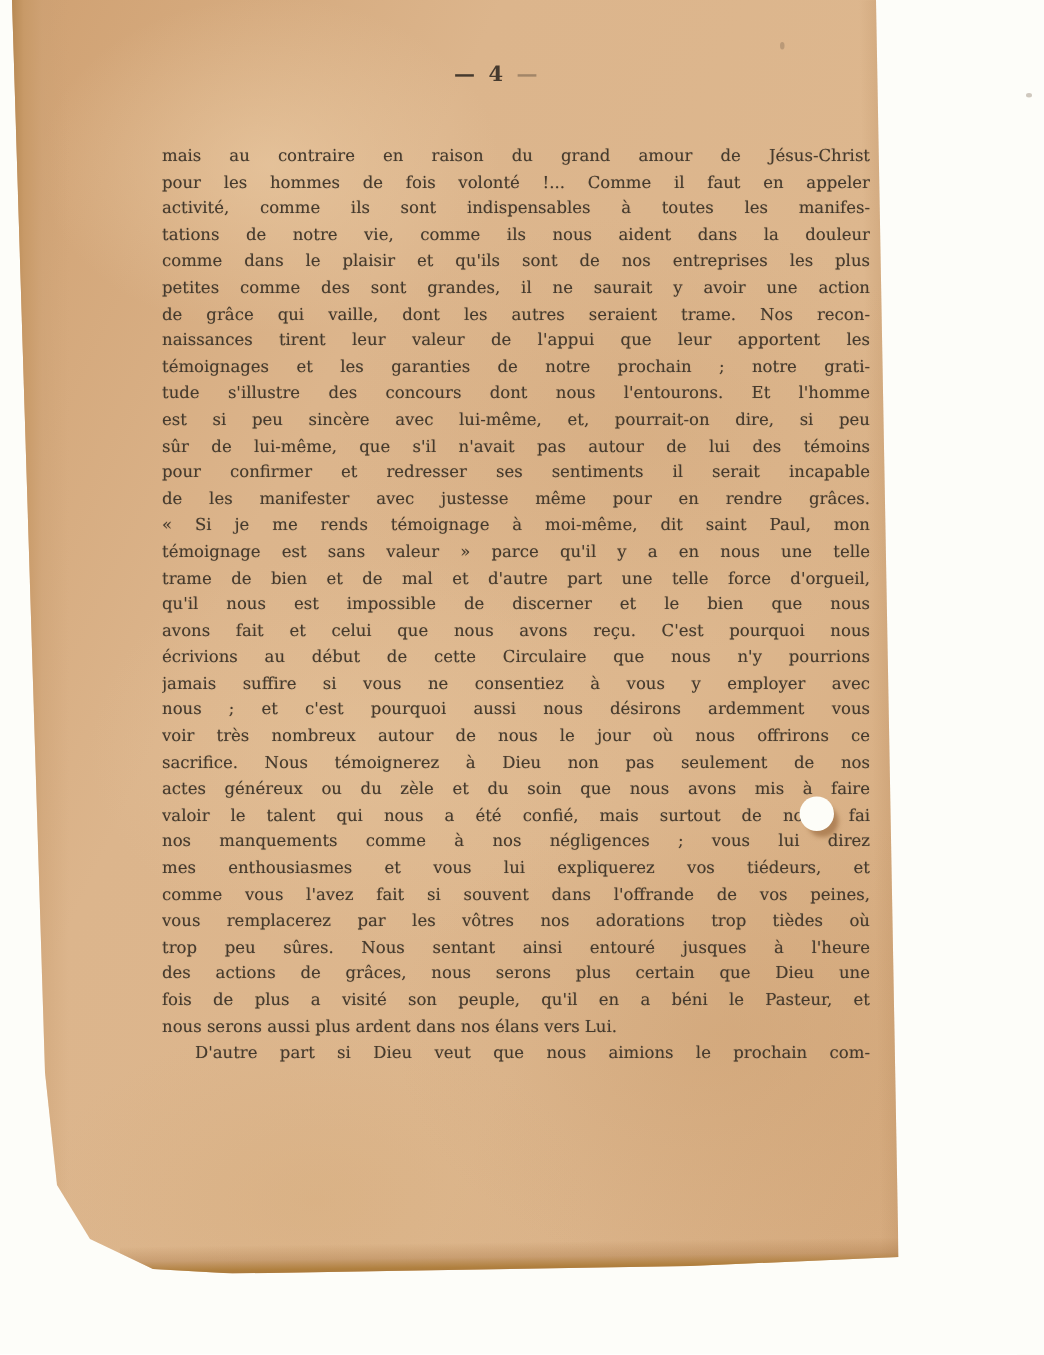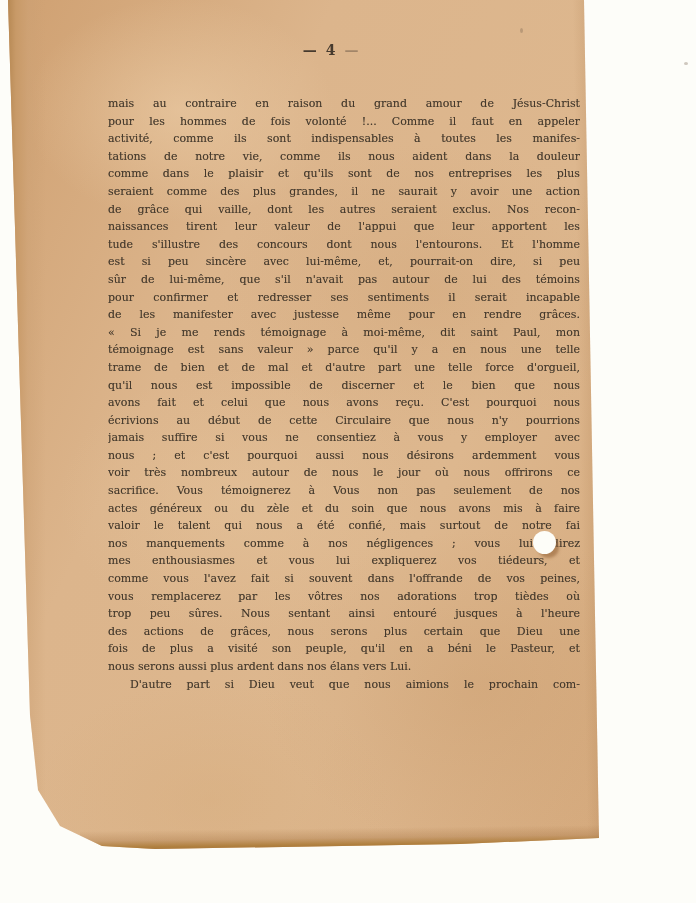--- a/index.html
+++ b/index.html
@@ -79,38 +79,39 @@
     <div class="header">
       <span class="dash-l">—</span><span class="num">4</span><span class="dash-r">—</span>
     </div>
 
     <div class="textblock">
         <div class="tline">mais au contraire en raison du grand amour de Jésus-Christ</div>
         <div class="tline">pour les hommes de fois volonté !... Comme il faut en appeler</div>
         <div class="tline">activité, comme ils sont indispensables à toutes les manifes-</div>
         <div class="tline">tations de notre vie, comme ils nous aident dans la douleur</div>
         <div class="tline">comme dans le plaisir et qu'ils sont de nos entreprises les plus</div>
-        <div class="tline">seraient comme des plus grandes, il ne saurait y avoir une action</div>
-        <div class="tline">de grâce qui vaille, dont les autres seraient exclus. Nos recon-</div>
+        <div class="tline">petites comme des sont grandes, il ne saurait y avoir une action</div>
+        <div class="tline">de grâce qui vaille, dont les autres seraient trame. Nos recon-</div>
         <div class="tline">naissances tirent leur valeur de l'appui que leur apportent les</div>
+        <div class="tline">témoignages et les garanties de notre prochain ; notre grati-</div>
         <div class="tline">tude s'illustre des concours dont nous l'entourons. Et l'homme</div>
         <div class="tline">est si peu sincère avec lui-même, et, pourrait-on dire, si peu</div>
         <div class="tline">sûr de lui-même, que s'il n'avait pas autour de lui des témoins</div>
         <div class="tline">pour confirmer et redresser ses sentiments il serait incapable</div>
         <div class="tline">de les manifester avec justesse même pour en rendre grâces.</div>
         <div class="tline">« Si je me rends témoignage à moi-même, dit saint Paul, mon</div>
         <div class="tline">témoignage est sans valeur » parce qu'il y a en nous une telle</div>
         <div class="tline">trame de bien et de mal et d'autre part une telle force d'orgueil,</div>
         <div class="tline">qu'il nous est impossible de discerner et le bien que nous</div>
         <div class="tline">avons fait et celui que nous avons reçu. C'est pourquoi nous</div>
         <div class="tline">écrivions au début de cette Circulaire que nous n'y pourrions</div>
         <div class="tline">jamais suffire si vous ne consentiez à vous y employer avec</div>
         <div class="tline">nous ; et c'est pourquoi aussi nous désirons ardemment vous</div>
         <div class="tline">voir très nombreux autour de nous le jour où nous offrirons ce</div>
-        <div class="tline">sacrifice. Vous témoignerez à Vous non pas seulement de nos</div>
+        <div class="tline">sacrifice. Nous témoignerez à Dieu non pas seulement de nos</div>
         <div class="tline">actes généreux ou du zèle et du soin que nous avons mis à faire</div>
         <div class="tline">valoir le talent qui nous a été confié, mais surtout de notre fai</div>
         <div class="tline">nos manquements comme à nos négligences ; vous lui direz</div>
         <div class="tline">mes enthousiasmes et vous lui expliquerez vos tiédeurs, et</div>
         <div class="tline">comme vous l'avez fait si souvent dans l'offrande de vos peines,</div>
         <div class="tline">vous remplacerez par les vôtres nos adorations trop tièdes où</div>
         <div class="tline">trop peu sûres. Nous sentant ainsi entouré jusques à l'heure</div>
         <div class="tline">des actions de grâces, nous serons plus certain que Dieu une</div>
         <div class="tline">fois de plus a visité son peuple, qu'il en a béni le Pasteur, et</div>
         <div class="tline no-j">nous serons aussi plus ardent dans nos élans vers Lui.</div>

